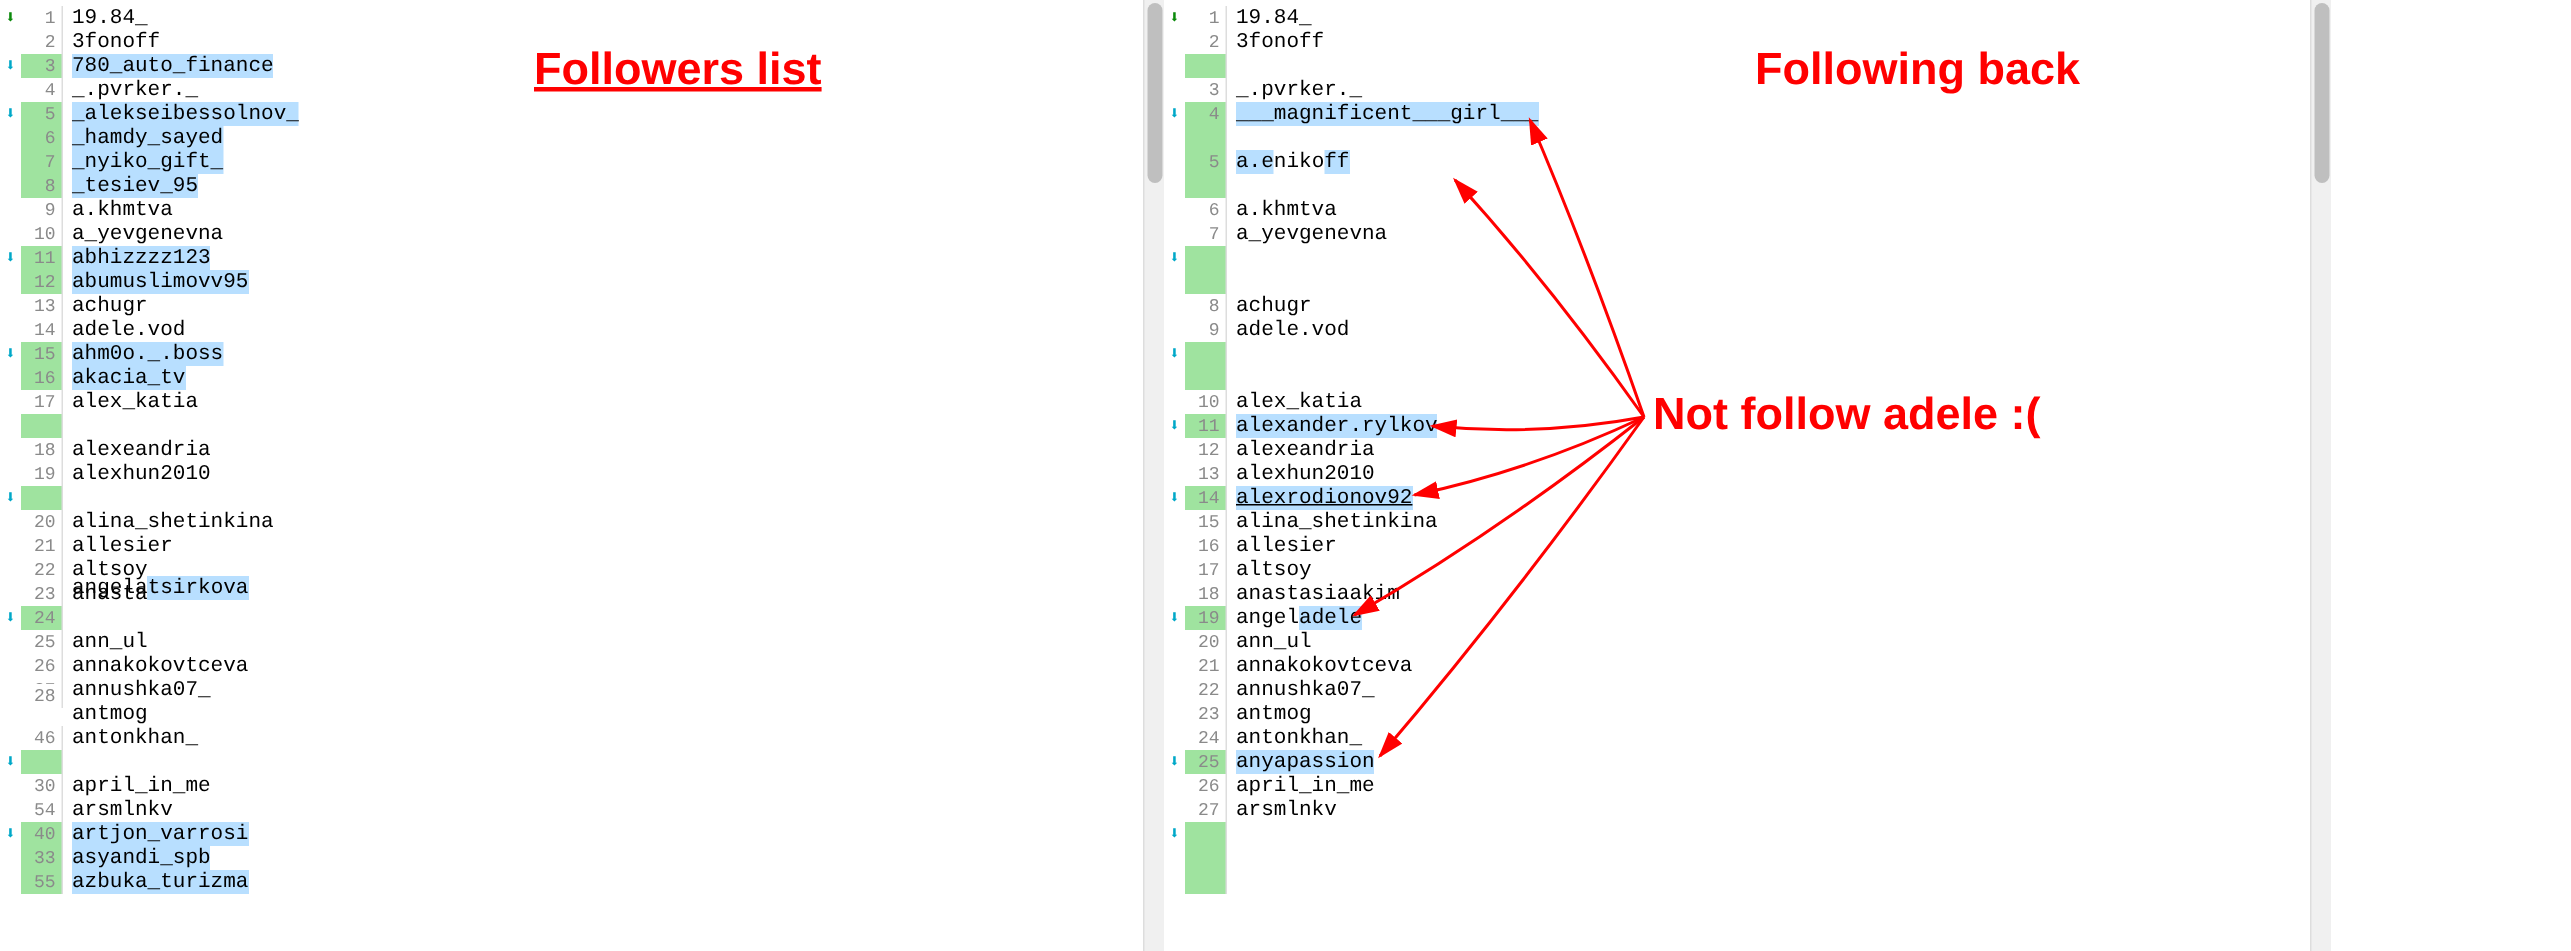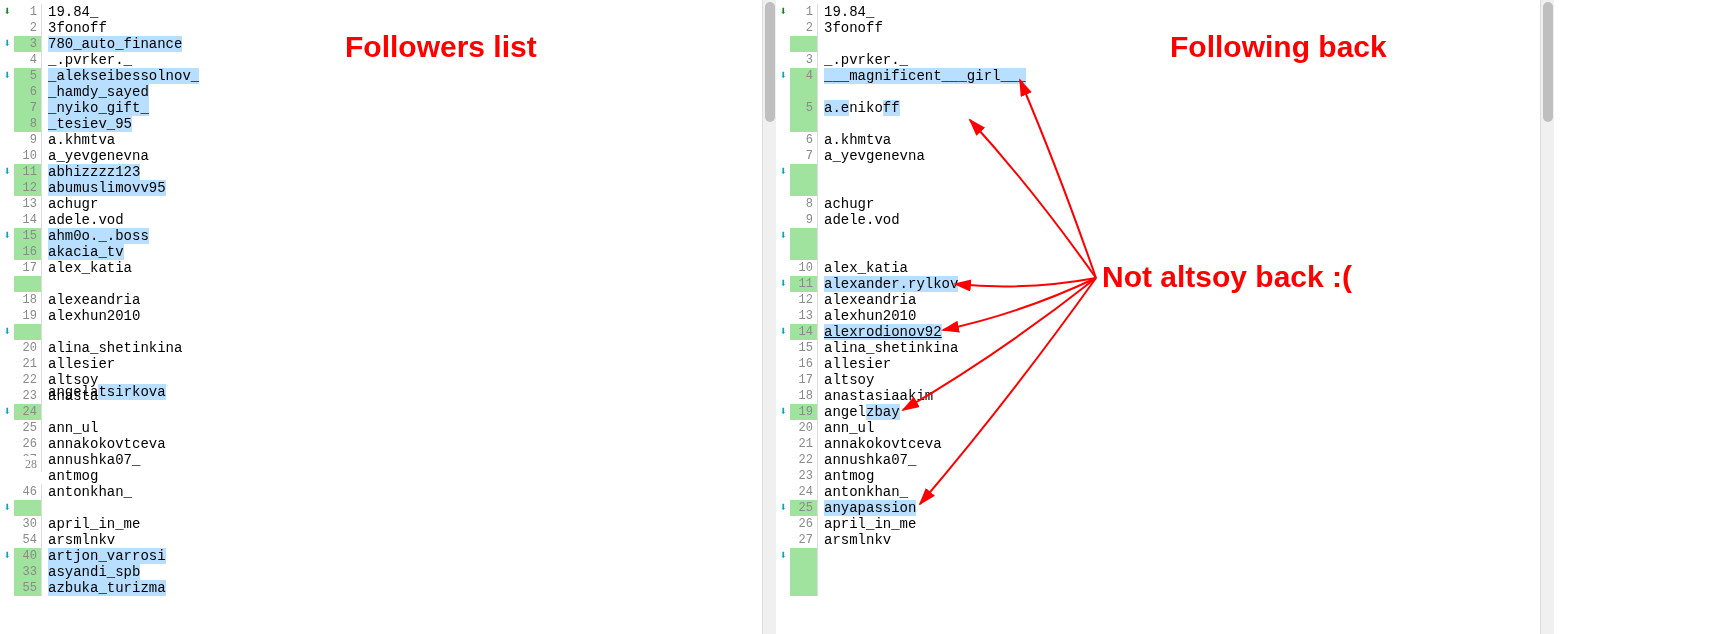--- a/index.html
+++ b/index.html
@@ -79,21 +79,21 @@
     <div class="line" style="top: 388px;">anastasiaakim</div>
     <div class="gutter-arrow" style="top: 404px;">⬇</div>
     <div class="gutter-num hl" style="top: 404px;">24</div>
     <div class="line" style="top: 384px;"><span>angela</span><span class="hl">tsirkova</span></div>
     <div class="gutter-num" style="top: 420px;">25</div>
     <div class="line" style="top: 420px;">ann_ul</div>
     <div class="gutter-num" style="top: 436px;">26</div>
     <div class="line" style="top: 436px;">annakokovtceva</div>
     <div class="gutter-num" style="top: 452px;">27</div>
     <div class="line" style="top: 452px;">annushka07_</div>
-    <div class="gutter-num" style="top: 456px; font-family: Liberation Serif, serif;">28</div>
+    <div class="gutter-num" style="top: 456px;">28</div>
     <div class="line" style="top: 468px;">antmog</div>
     <div class="gutter-num" style="top: 484px;">46</div>
     <div class="line" style="top: 484px;">antonkhan_</div>
     <div class="gutter-arrow" style="top: 500px;">⬇</div>
     <div class="gutter-block" style="top: 500px; height: 16px;"></div>
     <div class="gutter-num" style="top: 516px;">30</div>
     <div class="line" style="top: 516px;">april_in_me</div>
     <div class="gutter-num" style="top: 532px;">54</div>
     <div class="line" style="top: 532px;">arsmlnkv</div>
     <div class="gutter-arrow" style="top: 548px;">⬇</div>
@@ -149,21 +149,21 @@
     <div class="gutter-num" style="top: 340px;">15</div>
     <div class="line" style="top: 340px;">alina_shetinkina</div>
     <div class="gutter-num" style="top: 356px;">16</div>
     <div class="line" style="top: 356px;">allesier</div>
     <div class="gutter-num" style="top: 372px;">17</div>
     <div class="line" style="top: 372px;">altsoy</div>
     <div class="gutter-num" style="top: 388px;">18</div>
     <div class="line" style="top: 388px;">anastasiaakim</div>
     <div class="gutter-arrow" style="top: 404px;">⬇</div>
     <div class="gutter-num hl" style="top: 404px;">19</div>
-    <div class="line" style="top: 404px;"><span>angel</span><span class="hl">zbay</span></div>
+    <div class="line" style="top: 404px;"><span>angel</span><span class="hl">adele</span></div>
     <div class="gutter-num" style="top: 420px;">20</div>
     <div class="line" style="top: 420px;">ann_ul</div>
     <div class="gutter-num" style="top: 436px;">21</div>
     <div class="line" style="top: 436px;">annakokovtceva</div>
     <div class="gutter-num" style="top: 452px;">22</div>
     <div class="line" style="top: 452px;">annushka07_</div>
     <div class="gutter-num" style="top: 468px;">23</div>
     <div class="line" style="top: 468px;">antmog</div>
     <div class="gutter-num" style="top: 484px;">24</div>
     <div class="line" style="top: 484px;">antonkhan_</div>
@@ -189,22 +189,22 @@
   <g id="arrow-lines" stroke="#ff0000" stroke-width="2" fill="none" marker-end="url(#ah)">
       <path d="M 1096 278 Q 1058 169 1020 80"></path>
       <path d="M 1096 278 Q 1033 189 970 120"></path>
       <path d="M 1096 278 Q 1025.5 291 955 284"></path>
       <path d="M 1096 278 Q 1019.5 314 943 330"></path>
       <path d="M 1096 278 Q 999.5 354 903 410"></path>
       <path d="M 1096 278 Q 1008 401 920 504"></path>
     </g>
 </svg>
 
-<div class="annot" id="a-followers" style="left: 345px; top: 30px;">Followers list</div>
+<div class="annot" id="a-followers" style="left: 356px; top: 30px; text-decoration: underline;">Followers list</div>
 <div class="annot" id="a-following" style="left: 1170px; top: 30px;">Following back</div>
-<div class="annot" id="a-nfb" style="left: 1102px; top: 260px;">Not altsoy back :(</div>
+<div class="annot" id="a-nfb" style="left: 1102px; top: 260px;">Not follow adele :(</div>
 
 <div class="scrollbar" style="left: 762px;">
     <div class="thumb" style="top: 2px; height: 120px;"></div>
   </div>
 <div class="scrollbar" style="left: 1540px;">
     <div class="thumb" style="top: 2px; height: 120px;"></div>
   </div>
 
 </body></html>

